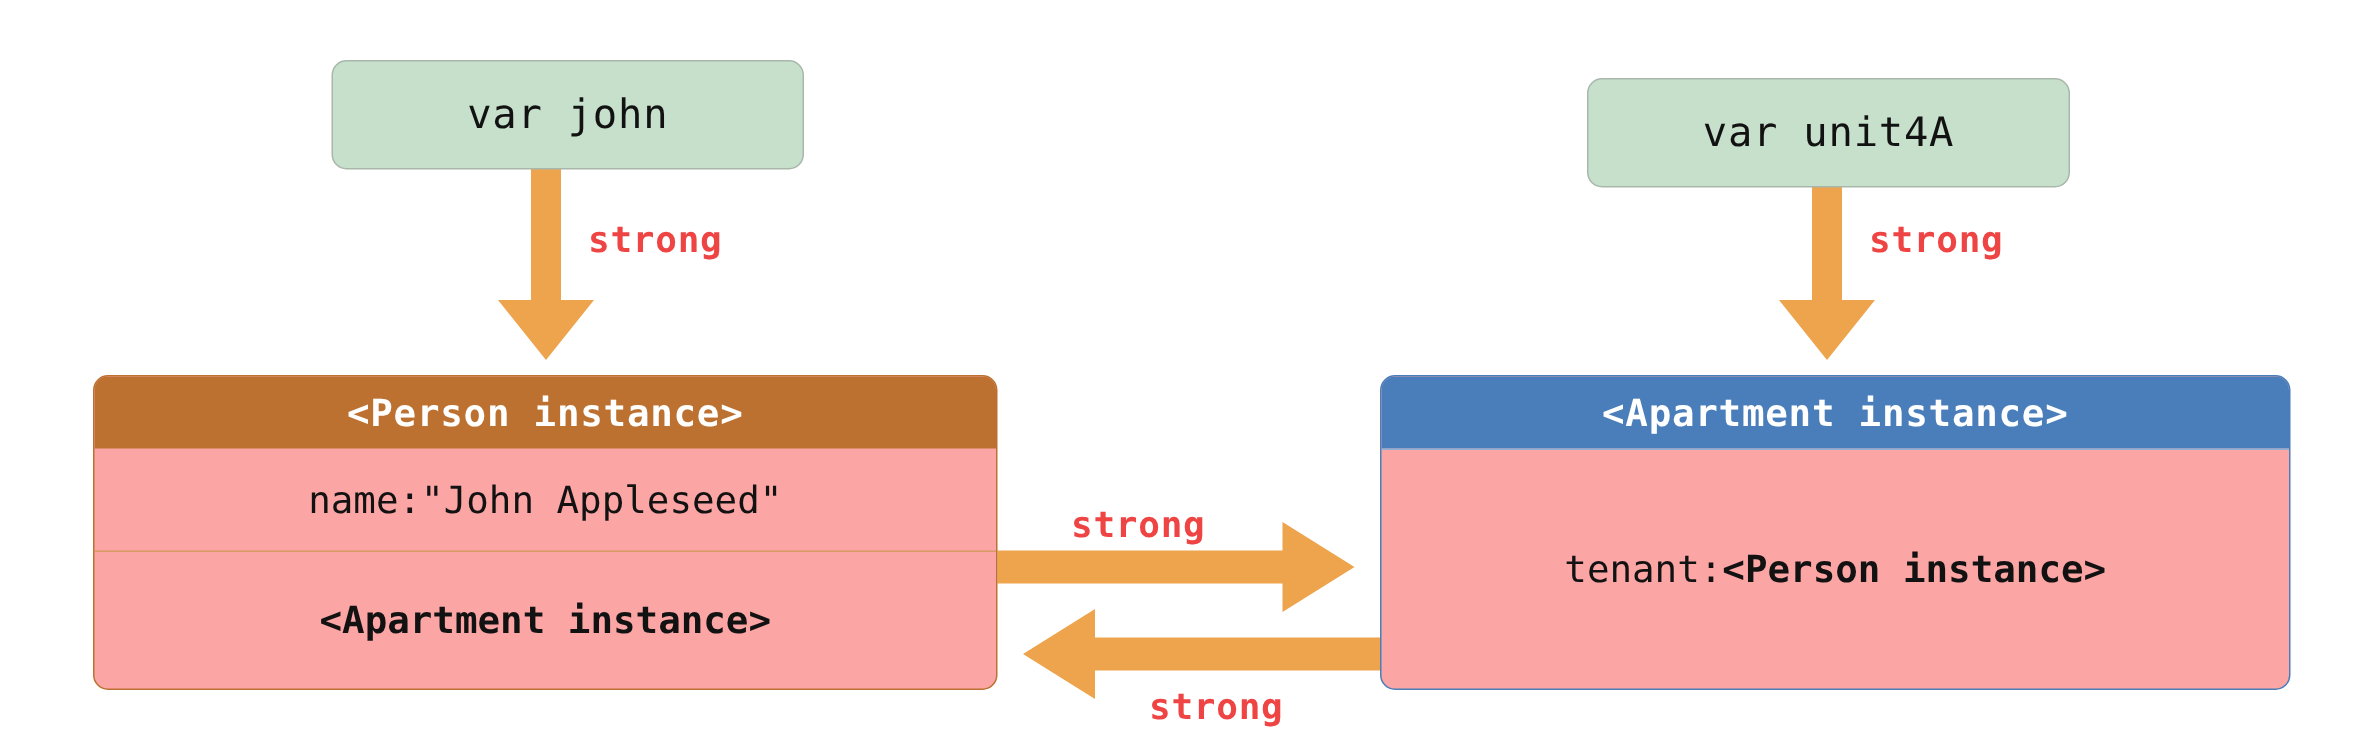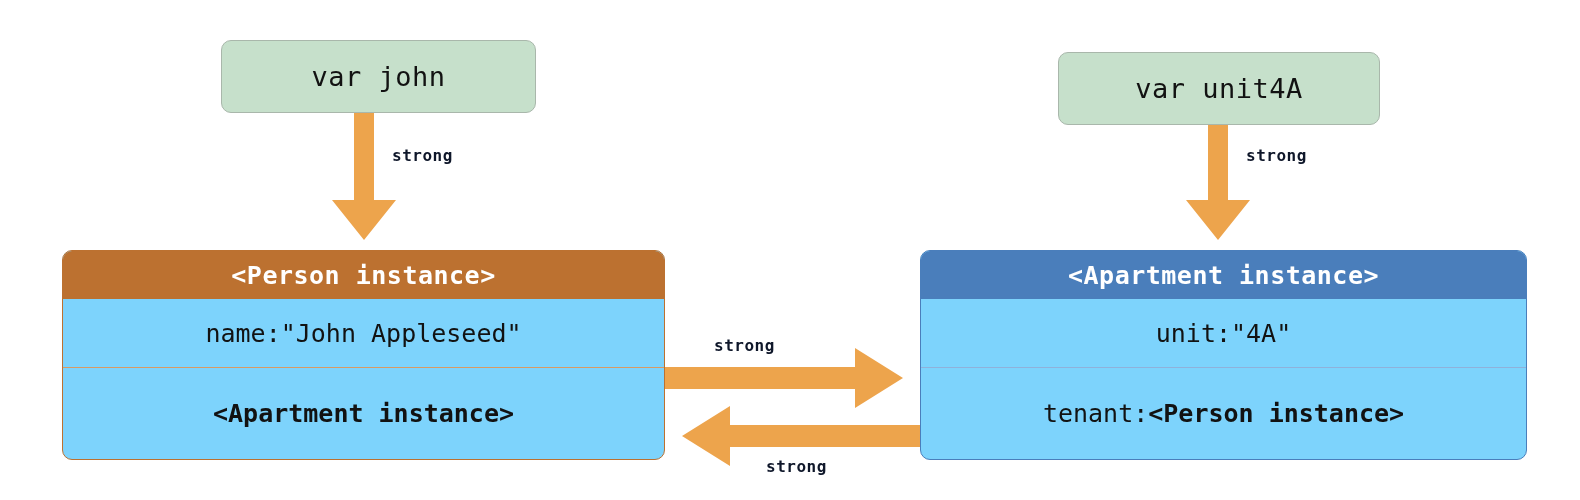--- a/index.html
+++ b/index.html
@@ -33,21 +33,21 @@
     font-size: 27px;
     letter-spacing: 0.5px;
     white-space: nowrap;
   }
 
   
   .inst-box {
     position: absolute;
     box-sizing: border-box;
     border-radius: 10px;
-    background: #7dd3fc;
+    background: #fca5a5;
     overflow: hidden;
     display: flex;
     flex-direction: column;
   }
   .inst-box.person  { border: 1.5px solid #bc7130; }
   .inst-box.apartment { border: 1.5px solid #4a7ebb; }
 
   .inst-header {
     height: 48px;
     flex: 0 0 48px;
@@ -86,24 +86,24 @@
     position: absolute;
     left: 0; top: 0;
     width: 1580px;
     height: 500px;
     pointer-events: none;
   }
 
   
   .strong-label {
     position: absolute;
-    color: #0f172a;
+    color: #ef4444;
     font-family: "DejaVu Sans Mono", monospace;
     font-weight: bold;
-    font-size: 16px;
+    font-size: 24px;
     letter-spacing: 0.5px;
     white-space: nowrap;
     text-align: center;
   }
 </style>
 </head>
 <body>
 
 <div id="canvas">
 
@@ -140,24 +140,20 @@
       <span>name: </span>
         <span>"John Appleseed"</span>
     </div>
     <div class="inst-row row-2">
         <b>&lt;Apartment instance&gt;</b>
     </div>
   </div>
 
   <div class="inst-box apartment" style="left:920px; top:250px; width:607px; height:210px;">
     <div class="inst-header">&lt;Apartment instance&gt;</div>
-    <div class="inst-row row-1">
-      <span>unit: </span>
-        <span>"4A"</span>
-    </div>
     <div class="inst-row row-2">
       <span>tenant: </span>
         <b>&lt;Person instance&gt;</b>
     </div>
   </div>
 
   <div class="strong-label" style="left:392px; top:146px;">strong</div>
 
   <div class="strong-label" style="left:1246px; top:146px;">strong</div>
 

